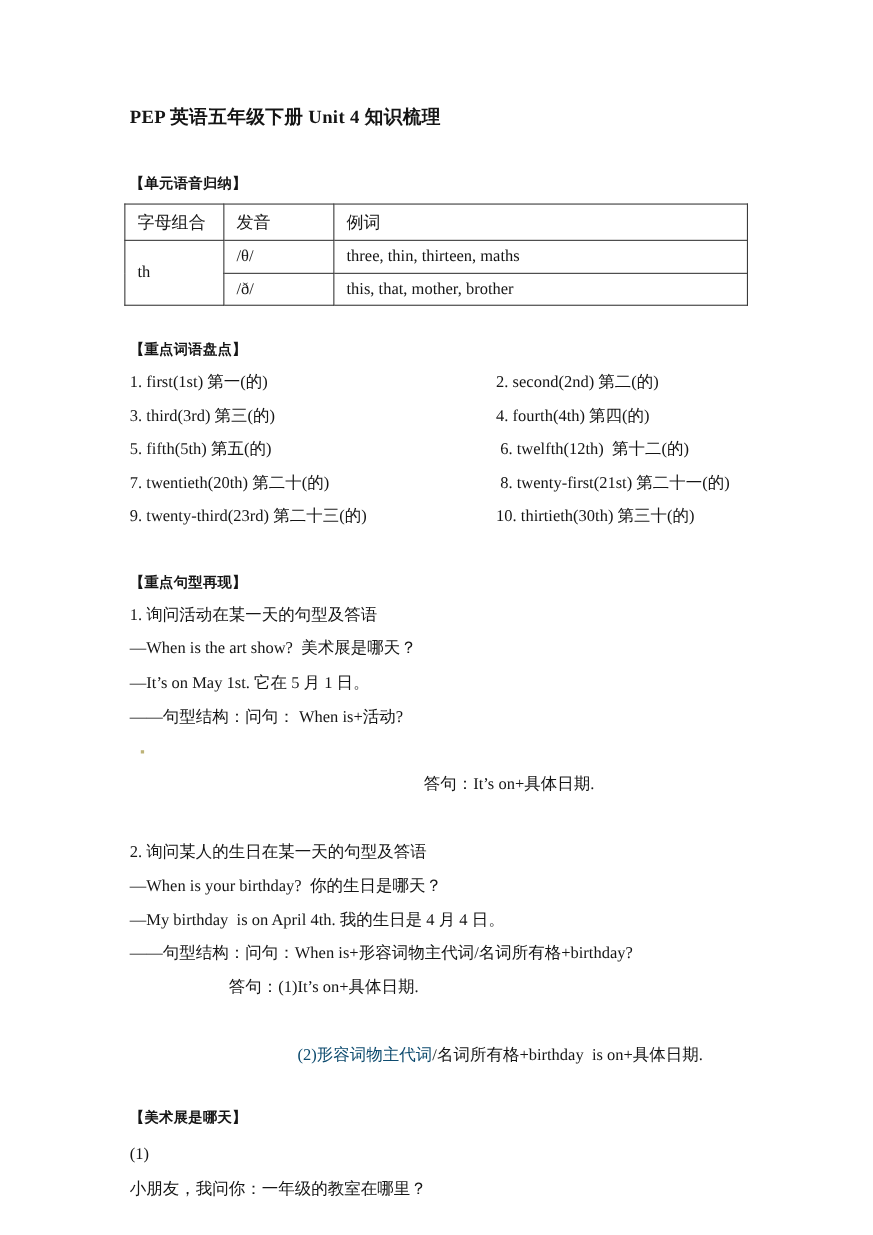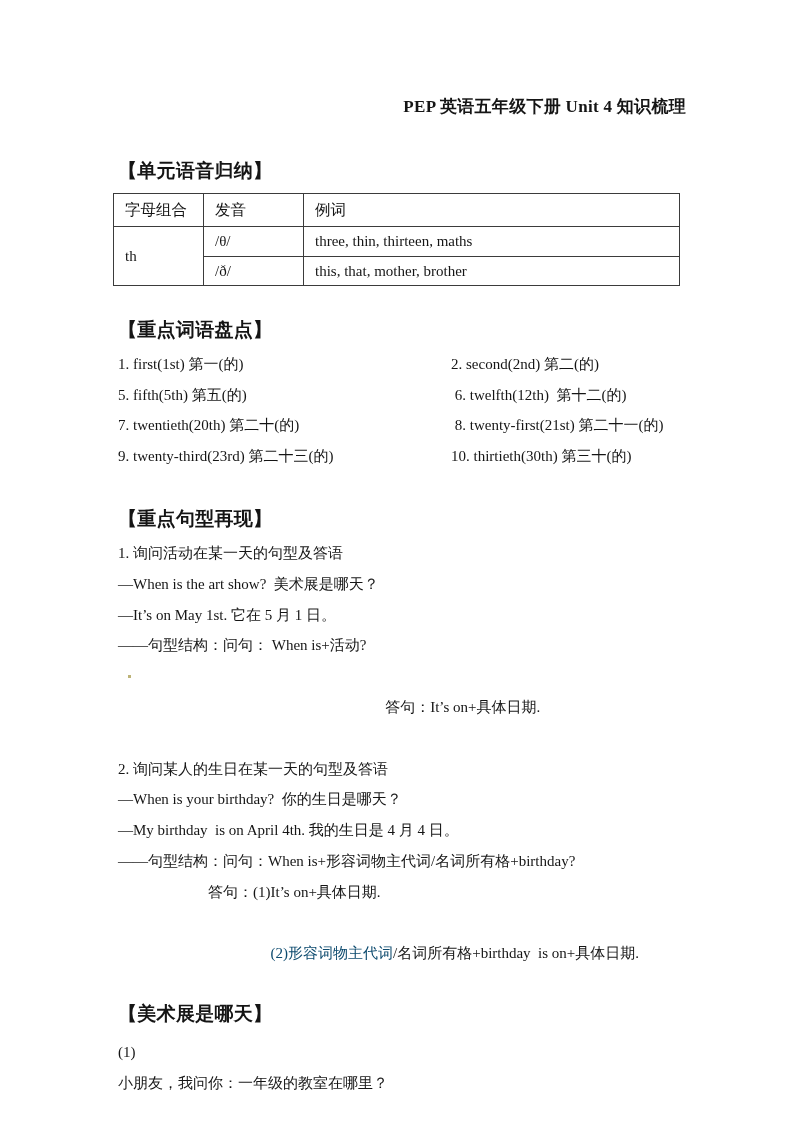--- a/index.html
+++ b/index.html
@@ -5,23 +5,23 @@
   * { margin:0; padding:0; box-sizing:border-box; }
   html, body { background:#ffffff; }
   body {
     width:794px; height:1123px;
     font-family:"Liberation Serif","DejaVu Serif",serif;
     color:#151515;
     overflow:hidden;
   }
   .page { position:relative; width:794px; height:1123px; padding:95px 108px 0 118px; }
 
-  .doc-title { text-align:right; font-size:17px; font-weight:700; letter-spacing:.3px; }
+  .doc-title { text-align:left; font-size:17px; font-weight:700; letter-spacing:.3px; }
 
-  .sec-heading { font-size:19px; font-weight:700; letter-spacing:.3px; }
+  .sec-heading { font-size:13px; font-weight:700; letter-spacing:.3px; }
   .phonics-heading { margin-top:40px; }
 
   table.phonics {
     border-collapse:collapse; table-layout:fixed;
     width:567px; margin-top:9px; margin-left:-5px;
     font-size:15px;
     padding-left:12px;
   }
   table.phonics th, table.phonics td {
     border:1px solid #3b3b3b; font-weight:400; text-align:left;
@@ -83,20 +83,24 @@
   </tbody>
     </table>
 
   <div class="sec-heading words-heading">【重点词语盘点】</div>
   <div class="word-grid">
     <div class="word-row">
       <span>1. first(1st) 第一(的)</span>
       <span>2. second(2nd) 第二(的)</span>
     </div>
     <div class="word-row">
+      <span>3. third(3rd) 第三(的)</span>
+      <span>4. fourth(4th) 第四(的)</span>
+    </div>
+    <div class="word-row">
       <span>5. fifth(5th) 第五(的)</span>
       <span> 6. twelfth(12th)  第十二(的)</span>
     </div>
     <div class="word-row">
       <span>7. twentieth(20th) 第二十(的)</span>
       <span> 8. twenty-first(21st) 第二十一(的)</span>
     </div>
     <div class="word-row">
       <span>9. twenty-third(23rd) 第二十三(的)</span>
       <span>10. thirtieth(30th) 第三十(的)</span>

